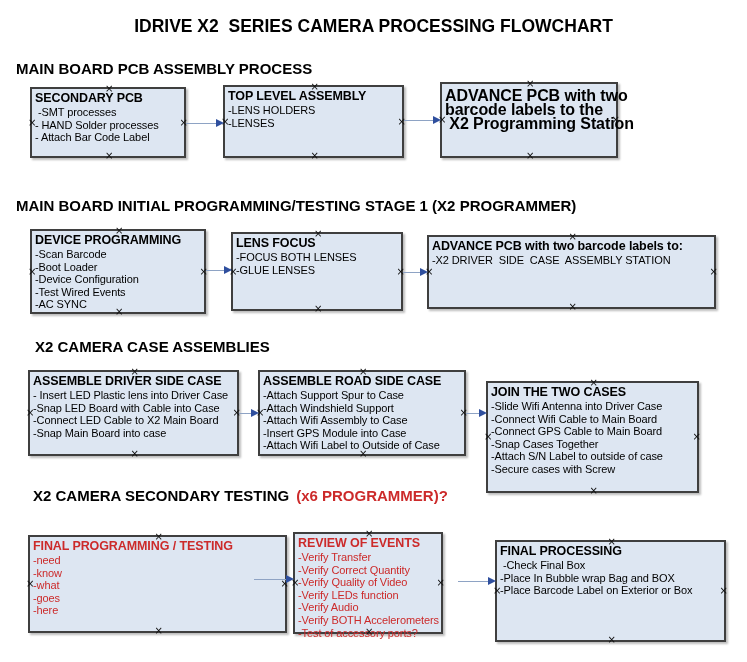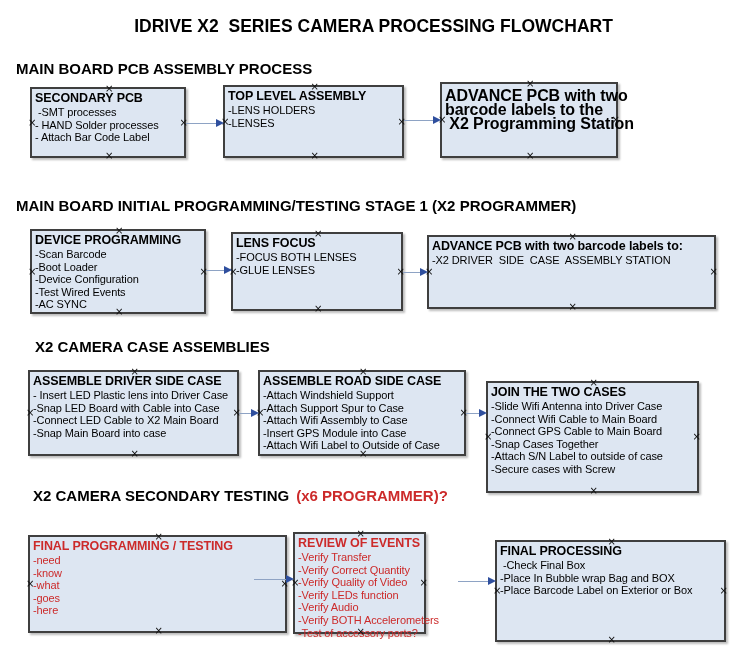--- a/index.html
+++ b/index.html
@@ -30,21 +30,21 @@
   .b-r1a{left:30px;top:87px;width:156px;height:71px}
   .b-r1b{left:223px;top:85px;width:181px;height:73px}
   .b-r1c{left:440px;top:82px;width:178px;height:76px;padding-top:5px}
   .b-r2a{left:30px;top:229px;width:176px;height:85px}
   .b-r2b{left:231px;top:232px;width:172px;height:79px}
   .b-r2c{left:427px;top:235px;width:289px;height:74px}
   .b-r3a{left:28px;top:370px;width:211px;height:86px}
   .b-r3b{left:258px;top:370px;width:208px;height:86px}
   .b-r3c{left:486px;top:381px;width:213px;height:112px}
   .b-r4a{left:28px;top:535px;width:259px;height:98px}
-  .b-r4b{left:293px;top:532px;width:133px;height:102px}
+  .b-r4b{left:293px;top:532px;width:150px;height:102px}
   .b-r4c{left:495px;top:540px;width:231px;height:102px}
 
   .arrow{position:absolute;height:12px;z-index:2;}
   .arrow-line{position:absolute;left:0;right:4px;top:50%;height:1px;background:var(--arrow-line);}
   .arrow-head{position:absolute;right:-1px;top:50%;transform:translateY(-50%);width:0;height:0;
     border-left:8px solid var(--arrow-head);border-top:4.5px solid transparent;border-bottom:4.5px solid transparent;}
   .a1{left:186px;top:117px;width:37px}
   .a2{left:404px;top:114px;width:36px}
   .a3{left:206px;top:264px;width:25px}
   .a4{left:403px;top:266px;width:24px}
@@ -153,22 +153,22 @@
         <div class="line">-Snap Main Board into case</div>
       </div>
   <span class="x-mark x-top">×</span>
       <span class="x-mark x-bottom">×</span>
       <span class="x-mark x-left">×</span>
       <span class="x-mark x-right">×</span>
     </div>
   <div class="flow-box b-r3b">
     <div class="box-title">ASSEMBLE ROAD SIDE CASE</div>
     <div class="box-items">
+        <div class="line">-Attach Support Spur to Case</div>
         <div class="line">-Attach Windshield Support</div>
-        <div class="line">-Attach Support Spur to Case</div>
         <div class="line">-Attach Wifi Assembly to Case</div>
         <div class="line">-Insert GPS Module into Case</div>
         <div class="line">-Attach Wifi Label to Outside of Case</div>
       </div>
   <span class="x-mark x-top">×</span>
       <span class="x-mark x-bottom">×</span>
       <span class="x-mark x-left">×</span>
       <span class="x-mark x-right">×</span>
     </div>
   <div class="flow-box b-r3c">

